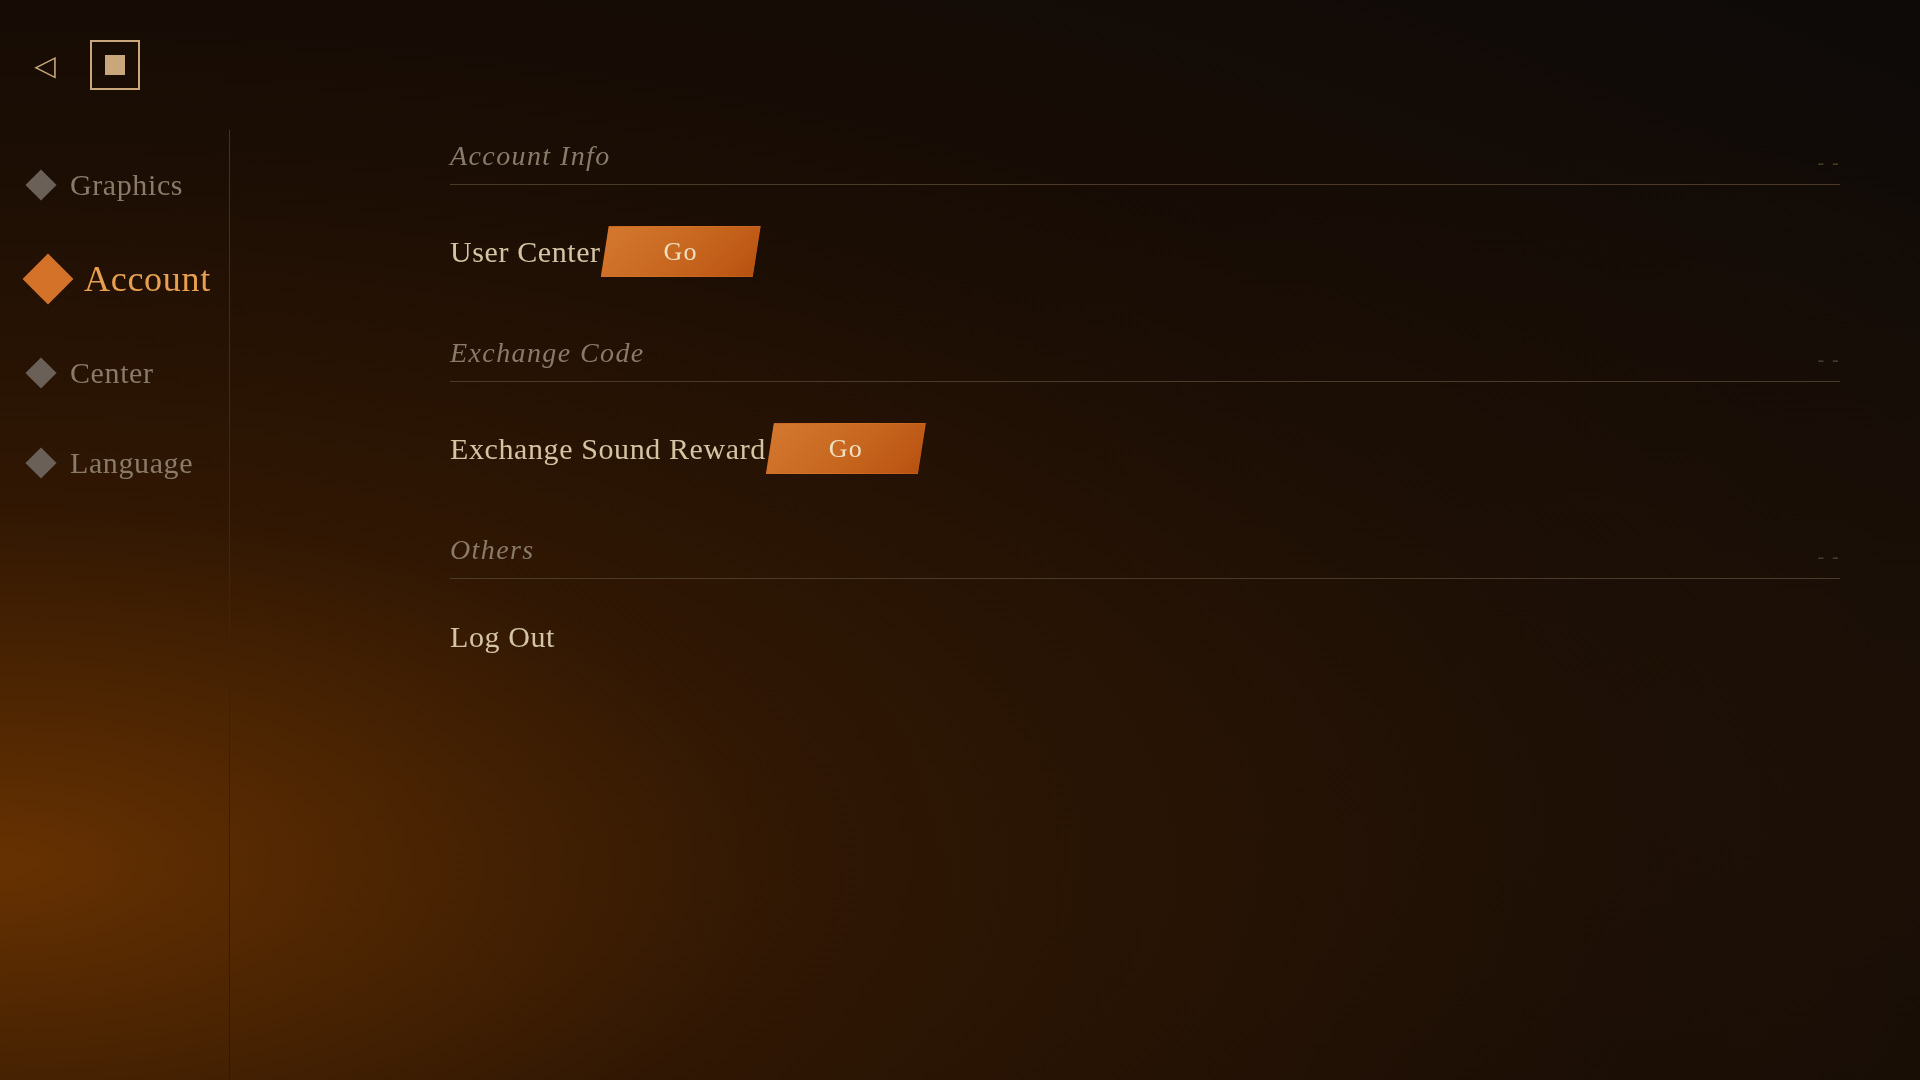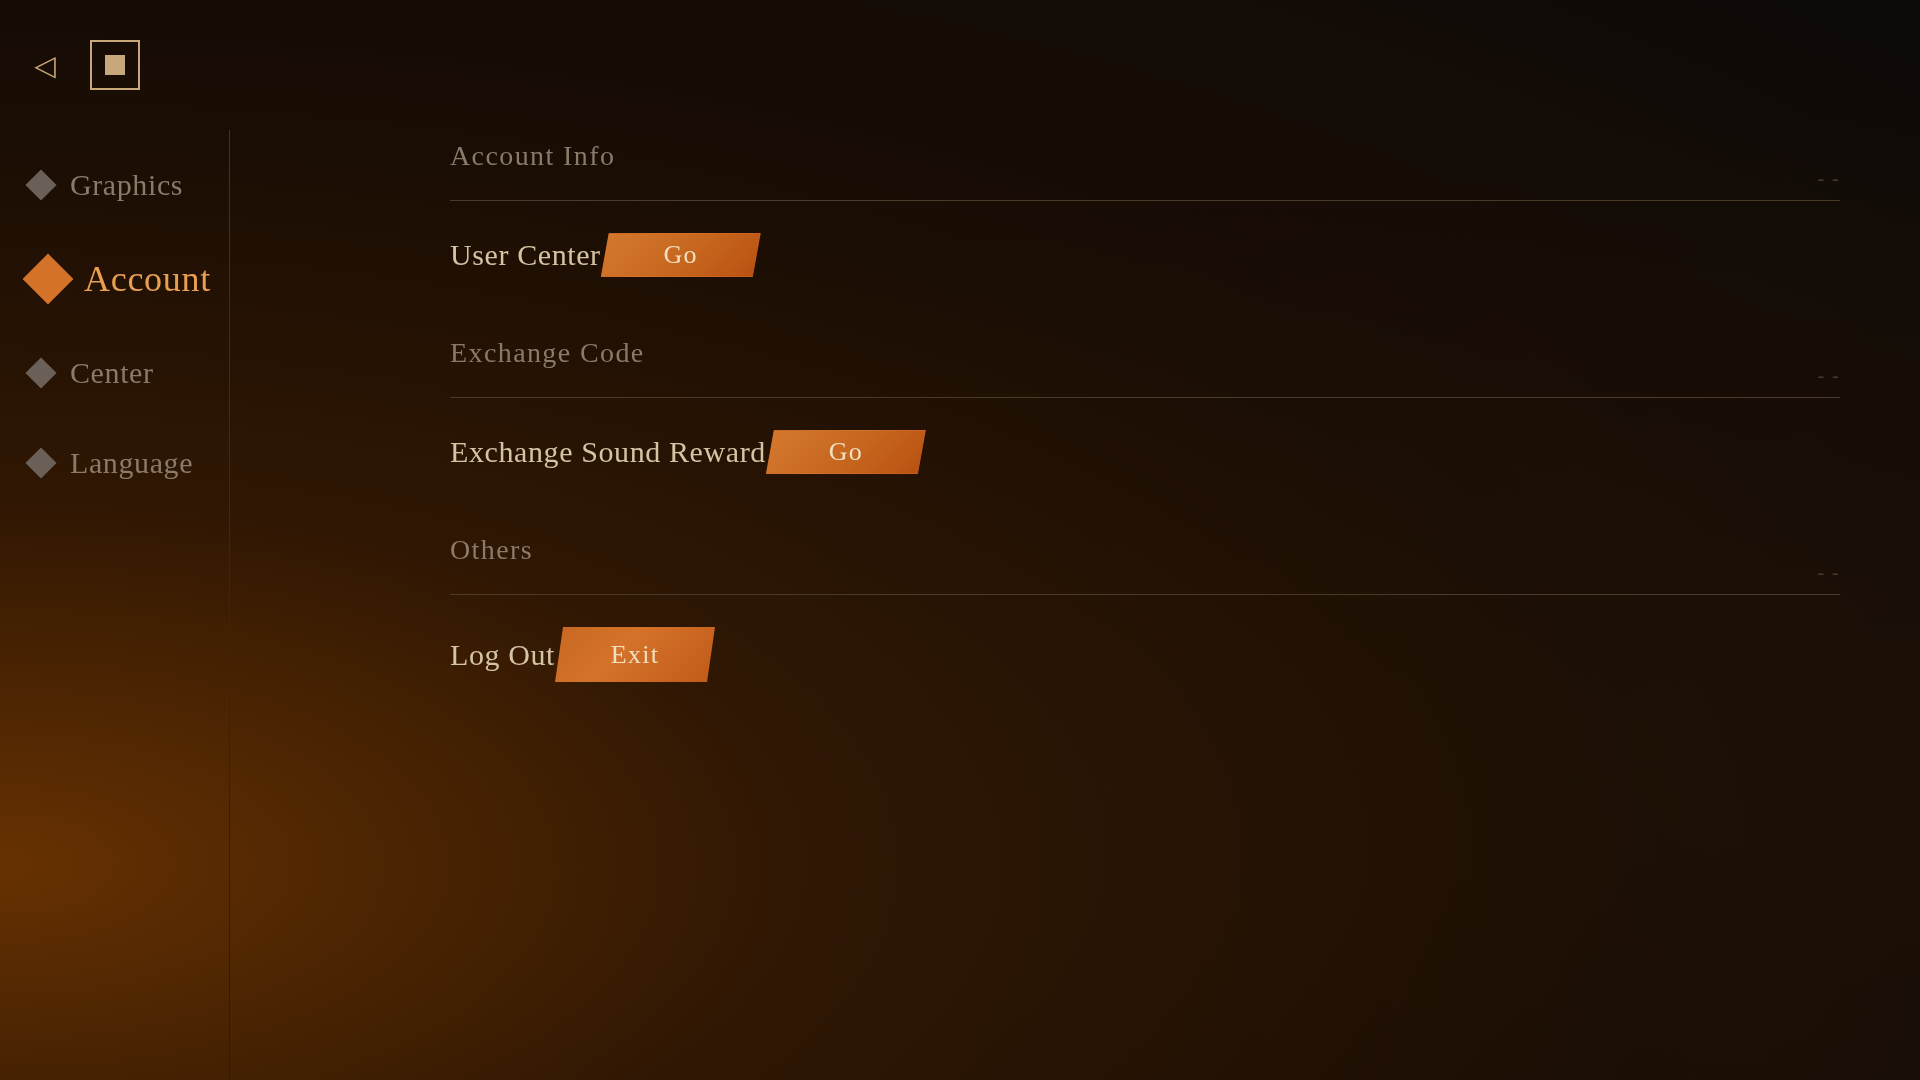--- a/index.html
+++ b/index.html
@@ -157,24 +157,25 @@
 
     .section {
       margin-bottom: 50px;
     }
 
     .section-header {
       font-size: 28px;
       color: #8a7a6a;
       font-weight: normal;
       letter-spacing: 0.05em;
-      padding-bottom: 28px;
+      padding-bottom: 12px;
       border-bottom: 1px solid #4a3a2a;
-      margin-bottom: 22px;
-      position: relative;
+      margin-bottom: 31px;
+      position: relative;
+      font-style: italic;
     }
 
     .section-header::after {
       content: '- -';
       position: absolute;
       right: 0;
       bottom: 10px;
       color: #4a3a2a;
       font-size: 20px;
     }
@@ -187,21 +188,21 @@
 
     .row-label {
       font-size: 30px;
       color: #d4c4a4;
       font-weight: normal;
       letter-spacing: 0.02em;
     }
 
     .go-btn {
       min-width: 160px;
-      height: 44px;
+      height: 51px;
       background: linear-gradient(135deg, #c86820 0%, #d4722a 40%, #c05a18 100%);
       border: none;
       color: #f0e0c0;
       font-size: 26px;
       font-family: 'Georgia', serif;
       cursor: pointer;
       letter-spacing: 0.05em;
       display: flex;
       align-items: center;
       justify-content: center;
@@ -303,21 +304,18 @@
         </button>
       </div>
     </div>
 
     <div class="section">
       <div class="section-header">
         <span>Others</span>
       </div>
       <div class="section-row">
         <span class="row-label">Log Out</span>
-        <button class="exit-btn">
-          <span>Exit</span>
-        </button>
       </div>
     </div>
 
   </div>
 
 </div>
 
 </body></html>

